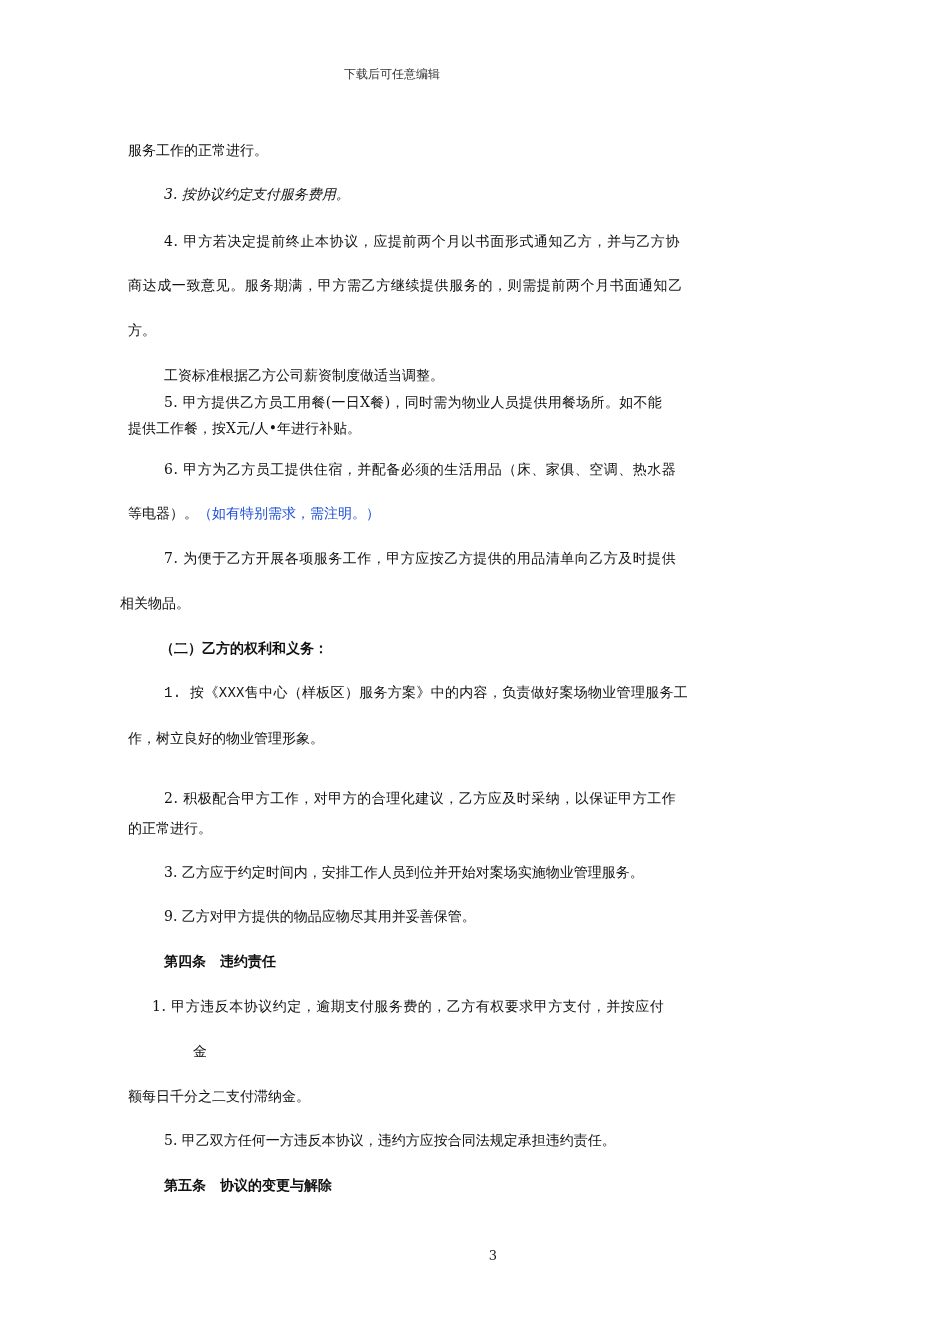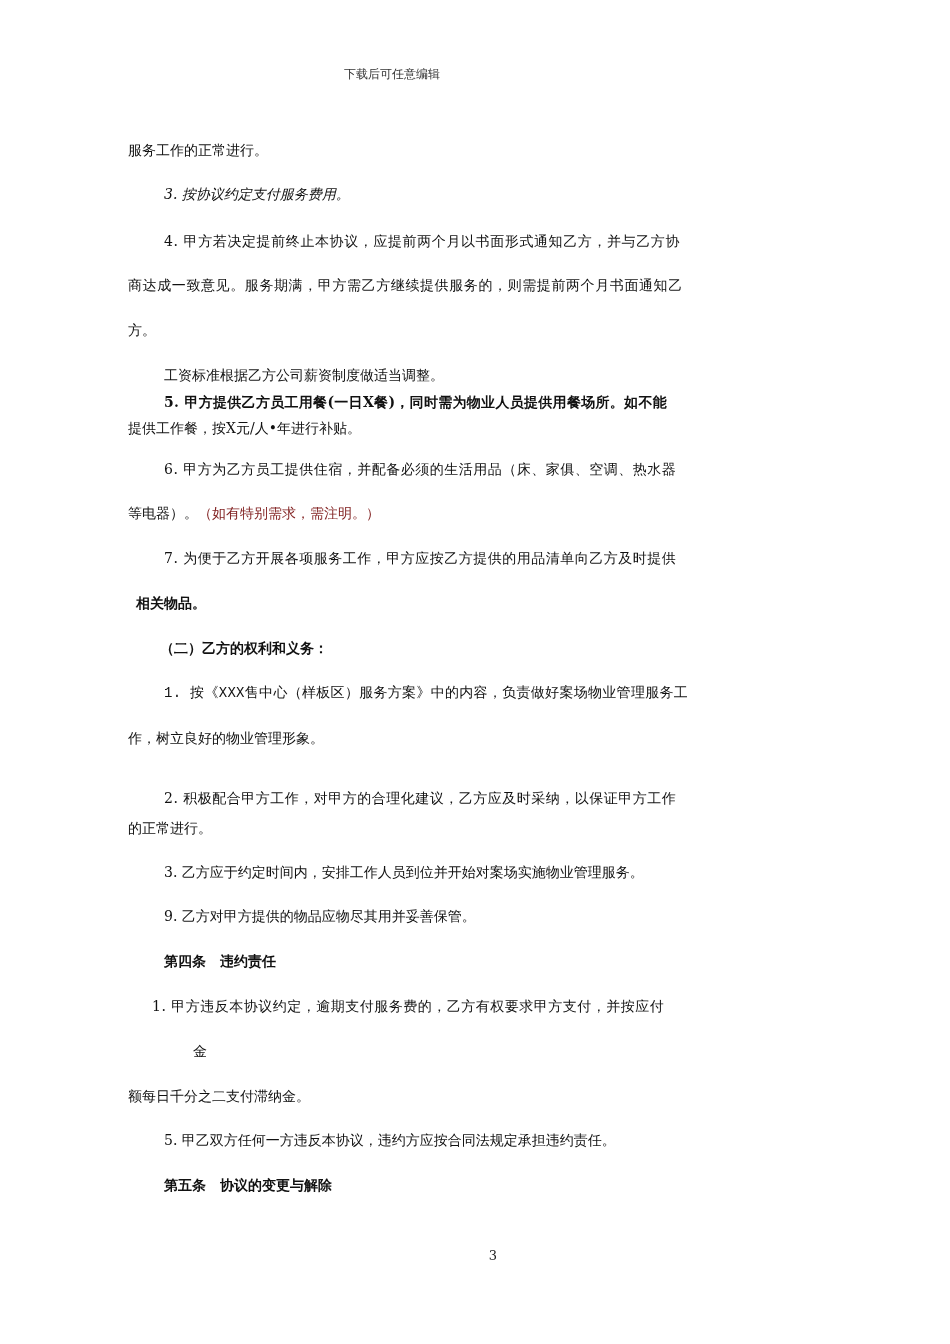--- a/index.html
+++ b/index.html
@@ -1,44 +1,44 @@
 <!DOCTYPE html>
 <html><head>
 <meta charset="utf-8">
 <style>
   html, body { margin: 0; padding: 0; background: #ffffff; }
   body { width: 950px; height: 1344px; position: relative; overflow: hidden;
          font-family: "DejaVu Serif", "Liberation Serif", serif; color: #111; }
   .header { position: absolute; top: 66px; left: 0; width: 784px; text-align: center;
             font-size: 12px; color: #333; }
   .line { position: absolute; font-size: 14px; white-space: nowrap; line-height: 20px; }
-  .blue { color: #7f1d1d; }
+  .blue { color: #1d4ed8; }
   .bold { font-weight: bold; }
   .footer { position: absolute; top: 1248px; left: 0; width: 986px; text-align: center;
             font-size: 13px; color: #222; }
 </style>
 </head>
 <body>
 
 <div class="header">下载后可任意编辑</div>
 
 <div class="line" style="top:140px;left:128px;">服务工作的正常进行。</div>
 <div class="line" style="top:184px;left:164px;font-style:italic;">3. 按协议约定支付服务费用。</div>
 <div class="line" style="top:231px;left:164px;letter-spacing:0.6px;">4. 甲方若决定提前终止本协议，应提前两个月以书面形式通知乙方，并与乙方协</div>
 <div class="line" style="top:275px;left:128px;letter-spacing:0.6px;">商达成一致意见。服务期满，甲方需乙方继续提供服务的，则需提前两个月书面通知乙</div>
 <div class="line" style="top:320px;left:128px;">方。</div>
 <div class="line" style="top:365px;left:164px;">工资标准根据乙方公司薪资制度做适当调整。</div>
-<div class="line" style="top:392px;left:164px;letter-spacing:0.3px;font-weight:bold;">5. 甲方提供乙方员工用餐(一日X餐)，同时需为物业人员提供用餐场所。如不能</div>
+<div class="line" style="top:392px;left:164px;letter-spacing:0.3px;">5. 甲方提供乙方员工用餐(一日X餐)，同时需为物业人员提供用餐场所。如不能</div>
 <div class="line" style="top:418px;left:128px;">提供工作餐，按X元/人•年进行补贴。</div>
 <div class="line" style="top:459px;left:164px;letter-spacing:0.5px;">6. 甲方为乙方员工提供住宿，并配备必须的生活用品（床、家俱、空调、热水器</div>
 <div class="line" style="top:503px;left:128px;">
   <span>等电器）。</span><span class="blue">（如有特别需求，需注明。）</span>
 </div>
 <div class="line" style="top:548px;left:164px;letter-spacing:0.5px;">7. 为便于乙方开展各项服务工作，甲方应按乙方提供的用品清单向乙方及时提供</div>
-<div class="line" style="top:593px;left:136px;font-weight:bold;">相关物品。</div>
+<div class="line" style="top:593px;left:120px;">相关物品。</div>
 <div class="line" style="top:638px;left:160px;font-weight:bold;">（二）乙方的权利和义务：</div>
 <div class="line" style="top:683px;left:164px;letter-spacing:0.3px;font-family:Liberation Mono, monospace;">1. 按《XXX售中心（样板区）服务方案》中的内容，负责做好案场物业管理服务工</div>
 <div class="line" style="top:728px;left:128px;">作，树立良好的物业管理形象。</div>
 <div class="line" style="top:773px;left:164px;letter-spacing:0.5px;margin-top:15px;">2. 积极配合甲方工作，对甲方的合理化建议，乙方应及时采纳，以保证甲方工作</div>
 <div class="line" style="top:818px;left:128px;">的正常进行。</div>
 <div class="line" style="top:862px;left:164px;">3. 乙方应于约定时间内，安排工作人员到位并开始对案场实施物业管理服务。</div>
 <div class="line" style="top:906px;left:164px;">9. 乙方对甲方提供的物品应物尽其用并妥善保管。</div>
 <div class="line bold" style="top:951px;left:164px;">第四条　违约责任</div>
 <div class="line" style="top:996px;left:152px;letter-spacing:0.5px;">1. 甲方违反本协议约定，逾期支付服务费的，乙方有权要求甲方支付，并按应付</div>
 <div class="line" style="top:1041px;left:193px;">金</div>

